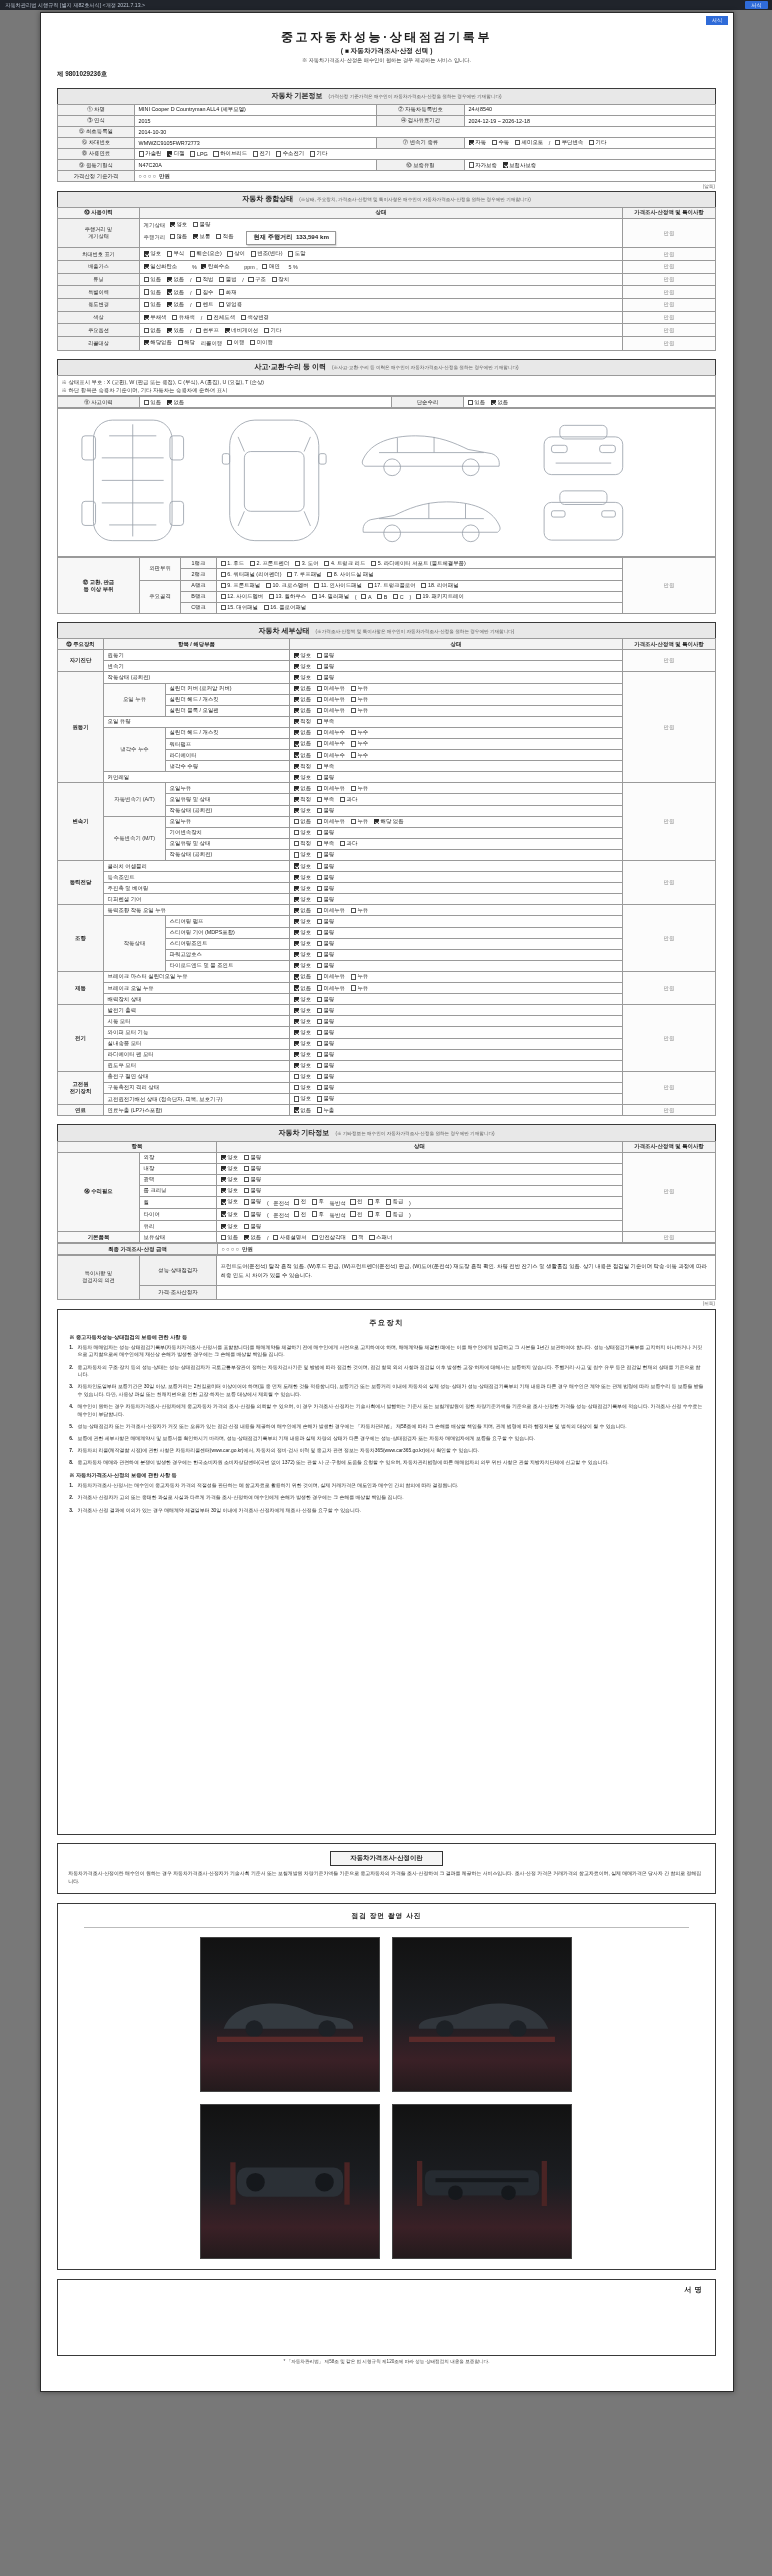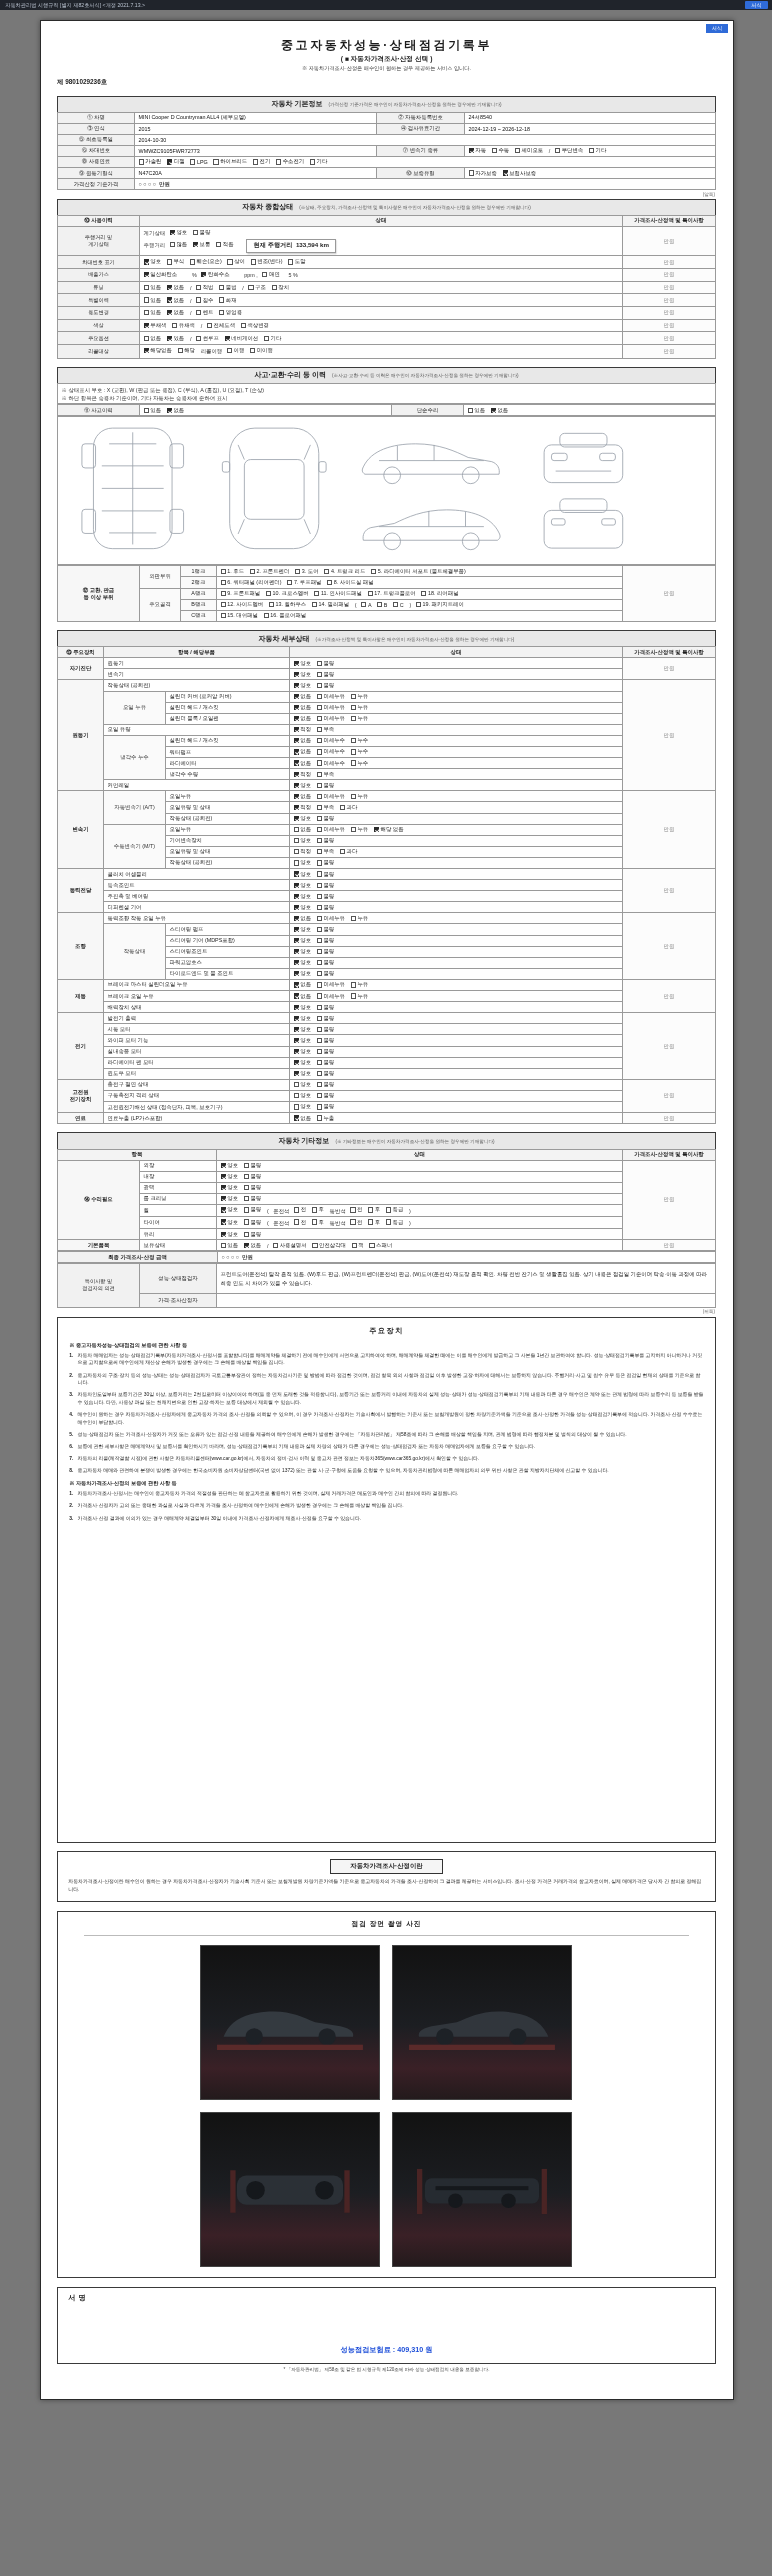--- a/index.html
+++ b/index.html
@@ -1,20 +1,20 @@
 <!DOCTYPE html>
 <html style="font-size:8.2px"><head>
 <meta charset="utf-8">
 <style>
 *{box-sizing:border-box}
 html,body{margin:0;padding:0}
 body{width:773px;min-height:2576px;background:#787878;font-family:"Liberation Sans",sans-serif;color:#1c1c1c}
 .topbar{height:10.3px;background:#20242b;color:#b9c2cf;font-size:5.2px;display:flex;align-items:center;justify-content:space-between;padding:0 5.2px}
 .badge{background:#2f6bd8;color:#fff;font-size:5.2px;padding:0.5px 6.2px;border-radius:1px;cursor:pointer}
-.page{position:relative;width:694px;margin:10px auto 0;background:#fff;border:0.5px solid #2a2a2a;padding:12.4px 16.5px 14.4px;box-shadow:0 0 5.2px rgba(0,0,0,.4)}
+.page{position:relative;width:694px;margin:2px auto 0;background:#fff;border:0.5px solid #2a2a2a;padding:12.4px 16.5px 14.4px;box-shadow:0 0 5.2px rgba(0,0,0,.4)}
 .corner-badge{position:absolute;top:3.1px;right:4.1px;background:#2f6bd8;color:#fff;font-size:5.2px;padding:1px 6.2px}
 .title-main{margin:3.1px 0 1px;text-align:center;font-size:12px;letter-spacing:2.6px;font-weight:bold}
 .title-sub{text-align:center;font-size:6.7px;font-weight:bold;margin-bottom:1.5px}
 .title-note{text-align:center;font-size:5.2px;color:#333;margin-bottom:6.2px}
 .doc-no{font-size:6.4px;font-weight:bold;margin:4.1px 0 2.6px}
 .marker{font-size:4.6px;color:#666;text-align:right;margin:1.5px 1px 1px 0}
 .sec{margin-top:8.2px}
 .sec-head{border:0.8px solid #3a3a3a;border-bottom:none;background:#e8e8e8;text-align:center;padding:2.6px 2.1px;font-size:7px;font-weight:bold}
 .sec-note{font-size:4.6px;font-weight:normal;color:#555;margin-left:4.1px}
 table.ft{width:100%;border-collapse:collapse;border:0.8px solid #3a3a3a;table-layout:fixed;background:#fff}
@@ -52,21 +52,21 @@
 .ntext{flex:1}
 .pib{border:0.8px solid #3a3a3a;padding:6.2px 10.3px 7.2px;margin-top:8.2px}
 .pib-title{display:block;width:113px;margin:0 auto 4.1px;text-align:center;font-weight:bold;font-size:6.4px;border:0.8px solid #333;padding:2.1px 0;background:#f5f5f5}
 .pib-body{font-size:4.9px;line-height:1.6;color:#222}
 .photos{border:0.8px solid #3a3a3a;margin-top:9.3px;padding:6.2px 0 9.3px}
 .photos-head{text-align:center;font-weight:bold;font-size:6.7px;letter-spacing:1px;padding:2.1px 0 5.2px;border-bottom:0.5px solid #bbb;width:92%;margin:0 auto}
 .photo-grid{width:373px;margin:9.3px auto 0;display:grid;grid-template-columns:180px 180px;gap:12.4px}
 .photo{height:155px;background:linear-gradient(180deg,#121212 0%,#1c1e22 52%,#3a2026 80%,#231a1c 100%);border:0.5px solid #444;display:flex;align-items:center;justify-content:center;overflow:hidden}
 .photo svg{width:82%}
 .sign{border:0.8px solid #3a3a3a;margin-top:9.3px;padding:5.2px 10.3px 7.2px;min-height:77px;display:flex;flex-direction:column}
-.sign-title{text-align:left;font-weight:bold;font-size:7.2px;letter-spacing:3.1px}
+.sign-title{text-align:right;font-weight:bold;font-size:7.2px;letter-spacing:3.1px}
 .sign-space{flex:1}
 .sign-insurance{text-align:center;font-size:7.2px;font-weight:bold;color:#1d4ed8;padding:3.1px 0 1px}
 .footnote{font-size:4.6px;color:#444;margin:3.1px 1px 12.4px;text-align:center}
 </style>
 </head>
 <body>
 
 <div class="topbar">
   <span>자동차관리법 시행규칙 [별지 제82호서식] &lt;개정 2021.7.13.&gt;</span>
   <span class="badge">서식</span>
@@ -1397,21 +1397,17 @@
           <rect x="12" y="18" width="8" height="68" fill="#4a2424"></rect>
             <rect x="200" y="18" width="8" height="68" fill="#4a2424"></rect>
         </svg>
       </div>
     </div>
   </div>
 
   <div class="sign">
     <div class="sign-title">서명</div>
     <div class="sign-space"></div>
-    <div class="sign-insurance">
-      <span>성능점검보험료 :</span>
-      <span>409,310 원</span>
-    </div>
   </div>
   <div class="footnote">* 「자동차관리법」 제58조 및 같은 법 시행규칙 제120조에 따라 성능·상태점검의 내용을 보증합니다.</div>
 
 </div>
 
 
 </body></html>

